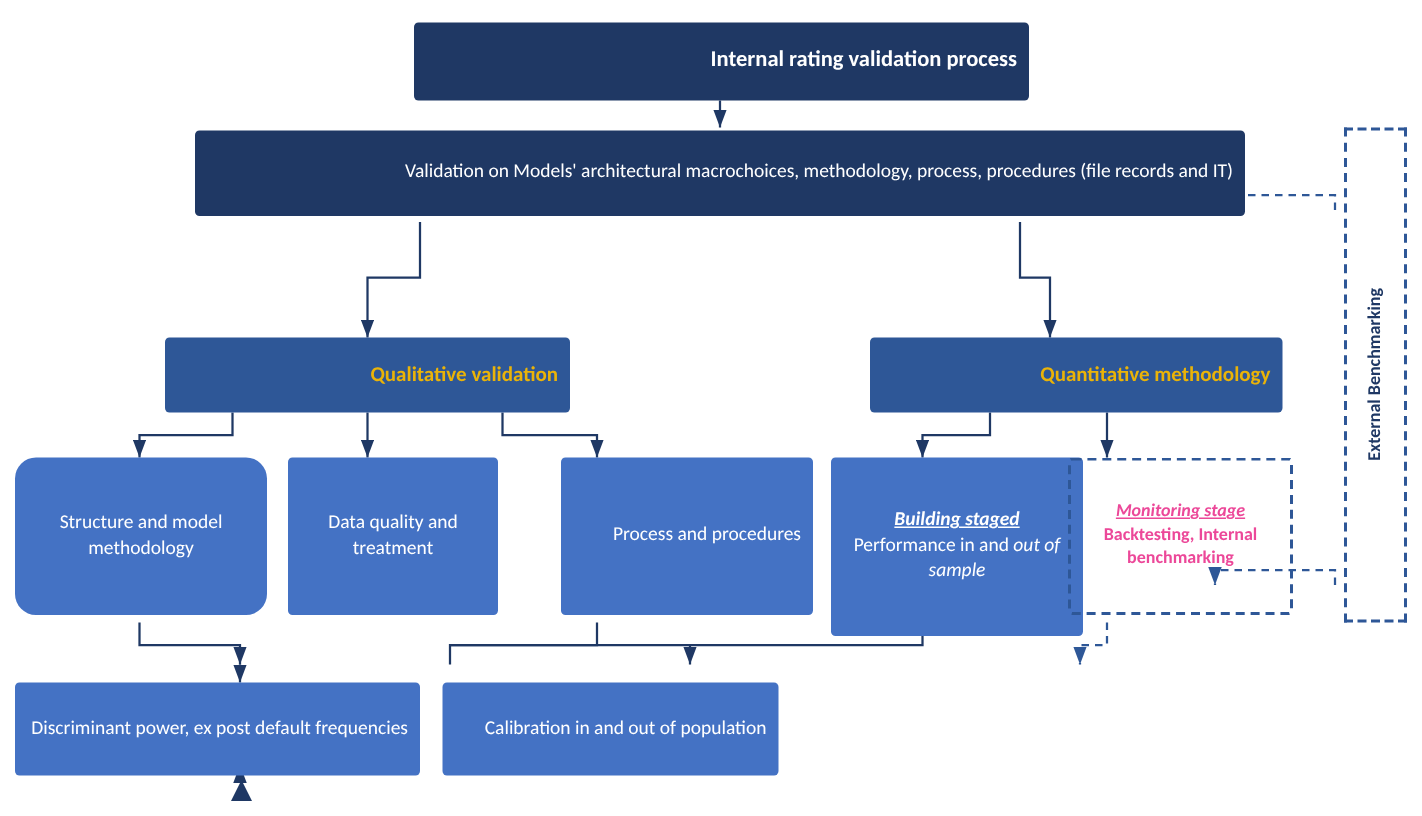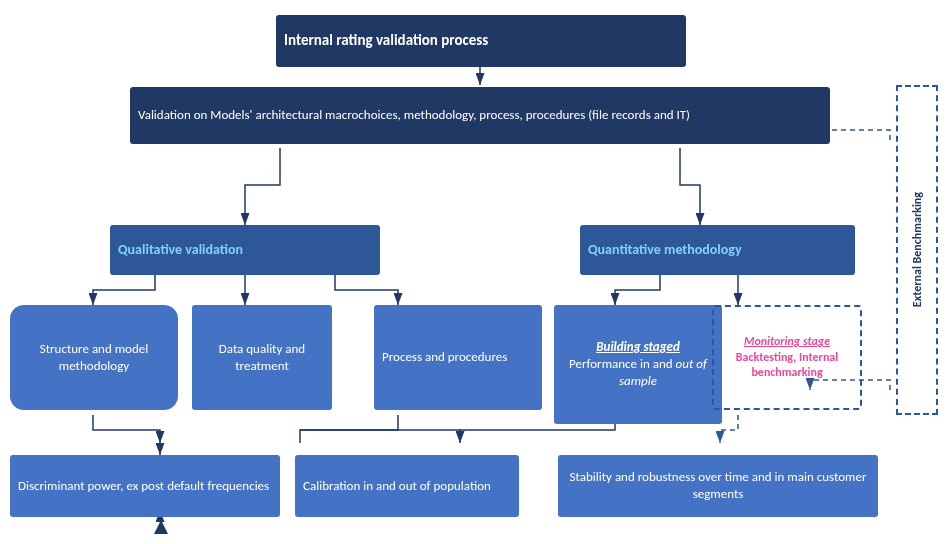--- a/index.html
+++ b/index.html
@@ -19,34 +19,34 @@
       height: 544px;
       padding: 10px;
     }
 
     
     .box {
       position: absolute;
       border-radius: 3px;
       display: flex;
       align-items: center;
-      justify-content: flex-start;
+      justify-content: flex-end;
       text-align: center;
       line-height: 1.3;
       padding: 6px 8px;
     }
 
     .box-dark {
       background: #1f3864;
       color: #fff;
     }
 
     .box-medium {
       background: #2e5797;
-      color: #7dd3fc;
+      color: #eab308;
     }
 
     .box-light {
       background: #4472c4;
       color: #fff;
     }
 
     .box-dashed {
       background: transparent;
       border: 2px dashed #2e5797;
@@ -161,23 +161,20 @@
   </div>
 
   <div class="box box-light" style="left:10px; top:455px; width:270px; height:62px; font-size:13px;">
     <span>Discriminant power, ex post default frequencies</span>
   </div>
 
   <div class="box box-light" style="left:295px; top:455px; width:224px; height:62px; font-size:13px;">
     <span>Calibration in and out of population</span>
   </div>
 
-  <div class="box box-light" style="left:558px; top:455px; width:320px; height:62px; font-size:13px;">
-    <span>Stability and robustness over time and in main customer segments</span>
-  </div>
 
   <div style="position:absolute; left:896px; top:85px; width:42px; height:330px; border:2px dashed #2e5797; display:flex; align-items:center; justify-content:center;">
     <span style="writing-mode:vertical-rl; transform:rotate(180deg); font-size:12px; color:#1f3864; font-weight:bold; text-align:center;">External Benchmarking</span>
   </div>
 
   <div style="position:absolute; left:154px; top:520px; width:14px; height:14px;">
     <svg width="14" height="14">
         <polygon points="7,0 14,14 0,14" fill="#1f3864"></polygon>
       </svg>
   </div>

